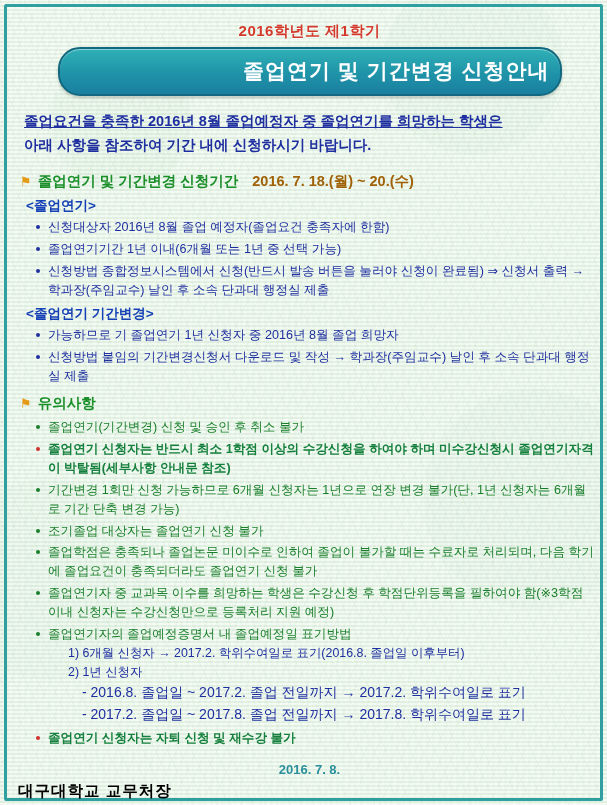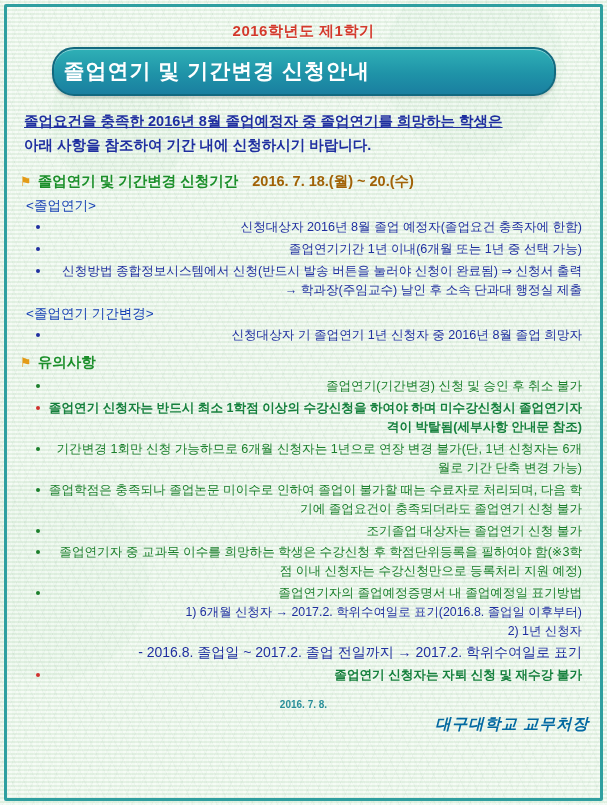--- a/index.html
+++ b/index.html
@@ -25,74 +25,73 @@
   .paper::after{
     content:"";position:absolute;inset:0;
     background:
       repeating-linear-gradient(115deg, rgba(120,160,130,0.05) 0 1px, transparent 1px 9px),
       repeating-linear-gradient(-115deg, rgba(120,160,130,0.05) 0 1px, transparent 1px 11px);
   }
   .border{
     position:absolute;left:4px;top:4px;right:4px;bottom:4px;
     border:3px solid #2f9fa0;border-radius:2px;z-index:1;pointer-events:none;
   }
-  .content{position:relative;z-index:2;padding:16px 18px 0 18px;}
+  .content{position:relative;z-index:2;padding:16px 6px 0 18px;}
 
   .kicker{
     text-align:center;color:#d33a2c;font-weight:bold;font-size:15px;
     letter-spacing:.5px;margin:6px 0 6px 0;
     text-shadow:0 1px 0 rgba(255,255,255,.8);
   }
   .titlebar{
     width:480px;margin:0 auto 14px auto;
     background:linear-gradient(180deg,#2fb0b6 0%, #1f93a8 55%, #1a7fa0 100%);
     border:2px solid #12697f;border-radius:22px;
-    color:#ffffff;font-size:21px;font-weight:bold;text-align:left;
+    color:#ffffff;font-size:21px;font-weight:bold;text-align:right;
     padding:8px 10px 9px 10px;letter-spacing:1px;
     box-shadow:0 2px 3px rgba(0,0,0,.18), inset 0 1px 0 rgba(255,255,255,.45);
   }
   .intro{
     color:#1f2fa0;font-size:14.5px;font-weight:bold;line-height:1.65;
     margin:0 6px 14px 6px;
   }
   .intro .u{ text-decoration:underline; }
 
   .sec{
     display:flex;align-items:flex-start;gap:6px;
     color:#1b8f2a;font-weight:bold;font-size:14.5px;
     margin:8px 0 5px 2px;
   }
   .flag{color:#e39b16;font-size:13px;line-height:1.2;margin-top:2px;}
   .sec .date{color:#a16207;margin-left:8px;}
 
-  .subhead{color:#1640b5;font-weight:normal;font-size:13.5px;margin:6px 0 3px 8px;}
+  .subhead{color:#1640b5;font-weight:bold;font-size:13.5px;margin:6px 0 3px 8px;}
 
-  ul{list-style:none;margin:0 7px 2px 0;padding:0;text-align:right;}
+  ul{list-style:none;margin:0 7px 2px 0;padding:0;}
   li{
     position:relative;padding-left:16px;margin:0 0 3px 14px;
     font-size:12.6px;line-height:1.5;color:#1f2fa0;
   }
   li::before{
     content:"";position:absolute;left:4px;top:7px;
     width:4px;height:4px;border-radius:50%;background:#1f2fa0;
   }
   li.g{color:#1a7f2b;}
   li.g::before{background:#1a7f2b;}
   li.r{color:#15803d;font-weight:bold;}
   li.r::before{background:#d0312d;}
   .sub2{margin-left:20px;font-size:12.4px;color:#1f2fa0;line-height:1.55;}
   .sub3{margin-left:34px;font-size:14px;color:#1f2fa0;line-height:1.55;}
 
   .datefoot{
-    text-align:center;color:#2a8f9a;font-size:10px;margin:14px 0 4px 0;font-weight:bold;
+    text-align:center;color:#2a8f9a;font-size:13px;margin:14px 0 4px 0;font-weight:bold;
   }
   .org{
-    text-align:right;color:#0369a1;font-size:15.5px;font-weight:bold;letter-spacing:1px;
+    text-align:left;color:#000000;font-size:15.5px;font-weight:bold;letter-spacing:1px;
     margin-bottom:10px;
-    font-style:italic;
   }
 </style>
 </head>
 <body>
 
 <div class="paper"></div>
 <div class="border"></div>
 
 <div class="content">
 
@@ -113,40 +112,42 @@
 
   <div class="subhead">&lt;졸업연기&gt;</div>
   <ul>
     <li>신청대상자   2016년 8월 졸업 예정자(졸업요건 충족자에 한함)</li>
     <li>졸업연기기간   1년 이내(6개월 또는 1년 중 선택 가능)</li>
     <li>신청방법  종합정보시스템에서 신청(반드시 발송 버튼을 눌러야 신청이 완료됨) ⇒ 신청서 출력 → 학과장(주임교수) 날인 후 소속 단과대 행정실 제출</li>
   </ul>
 
   <div class="subhead">&lt;졸업연기 기간변경&gt;</div>
   <ul>
-    <li>신청대상자   기 졸업연기 1년 신청자 중 2016년 8월 졸업 희망자</li>
+    <li>가능하므로   기 졸업연기 1년 신청자 중 2016년 8월 졸업 희망자</li>
+    <li>신청방법  붙임의 기간변경신청서 다운로드 및 작성 → 학과장(주임교수) 날인 후 소속 단과대 행정실 제출</li>
   </ul>
 
   <div class="sec">
     <span class="flag">⚑</span>
     <span>유의사항</span>
   </div>
 
   <ul>
     <li class="g">졸업연기(기간변경) 신청 및 승인 후 취소 불가</li>
     <li class="g r">졸업연기 신청자는 반드시 최소 1학점 이상의 수강신청을 하여야 하며 미수강신청시 졸업연기자격이 박탈됨(세부사항 안내문 참조)</li>
     <li class="g">기간변경 1회만 신청 가능하므로 6개월 신청자는 1년으로 연장 변경 불가(단, 1년 신청자는 6개월로 기간 단축 변경 가능)</li>
+    <li class="g">조기졸업 대상자는 졸업연기 신청 불가</li>
     <li class="g">졸업학점은 충족되나 졸업논문 미이수로 인하여 졸업이 불가할 때는 수료자로 처리되며, 다음 학기에 졸업요건이 충족되더라도 졸업연기 신청 불가</li>
-    <li class="g">조기졸업 대상자는 졸업연기 신청 불가</li>
     <li class="g">졸업연기자 중 교과목 이수를 희망하는 학생은 수강신청 후 학점단위등록을 필하여야 함(※3학점 이내 신청자는 수강신청만으로 등록처리 지원 예정)</li>
     <li class="g">
       <span>졸업연기자의 졸업예정증명서 내 졸업예정일 표기방법</span>
       <div class="sub2">1) 6개월 신청자 → 2017.2. 학위수여일로 표기(2016.8. 졸업일 이후부터)</div>
       <div class="sub2">2) 1년 신청자</div>
       <div class="sub3">- 2016.8. 졸업일 ~ 2017.2. 졸업 전일까지 → 2017.2. 학위수여일로 표기</div>
+      <div class="sub3">- 2017.2. 졸업일 ~ 2017.8. 졸업 전일까지 → 2017.8. 학위수여일로 표기</div>
     </li>
     <li class="r">졸업연기 신청자는 자퇴 신청 및 재수강 불가</li>
   </ul>
 
   <div class="datefoot">2016. 7. 8.</div>
   <div class="org">대구대학교 교무처장</div>
 
 </div>
 
 </body></html>

